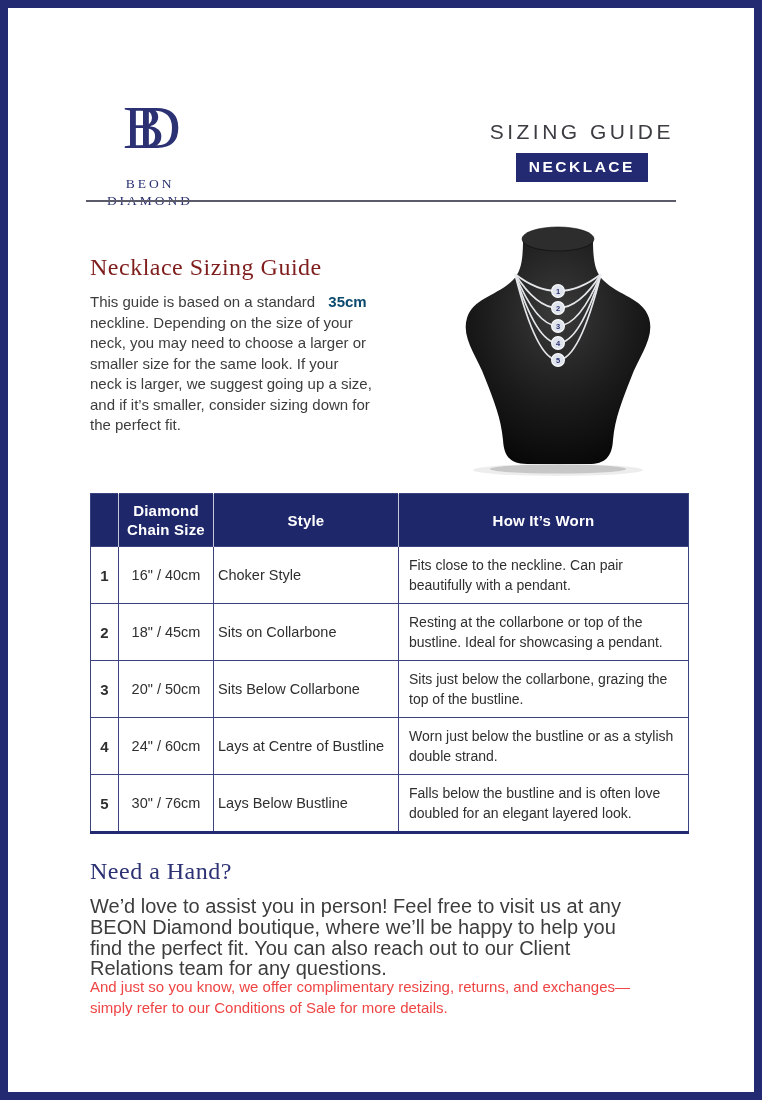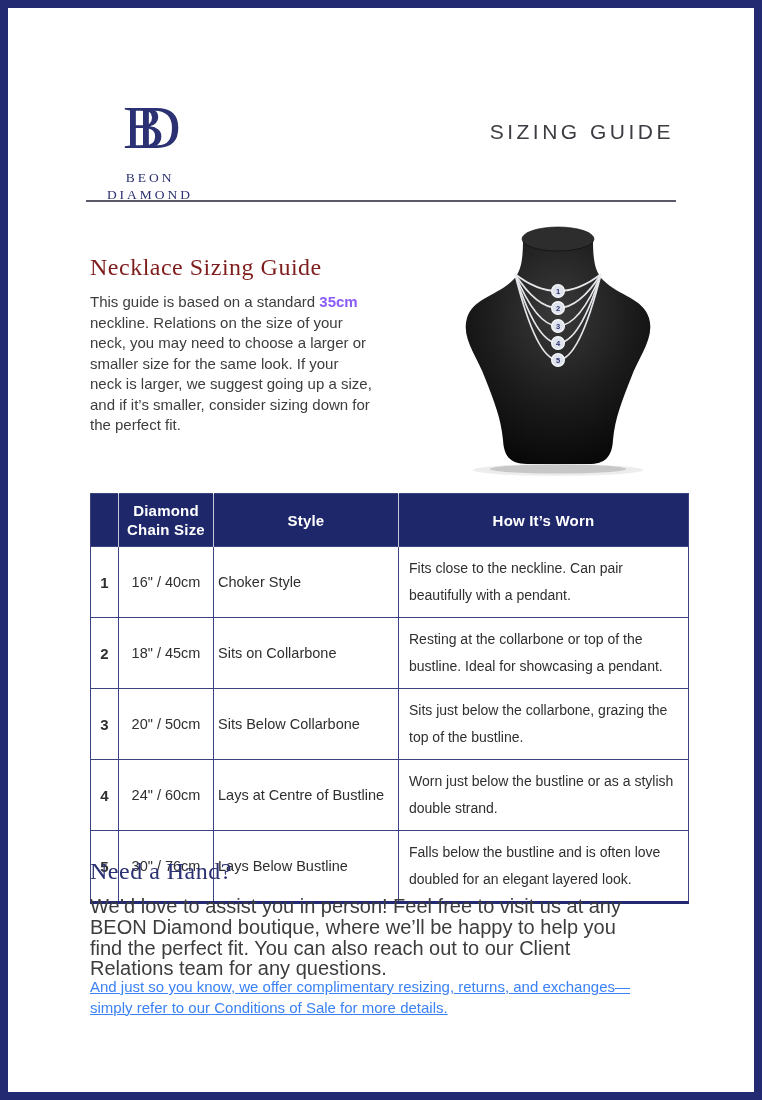--- a/index.html
+++ b/index.html
@@ -11,21 +11,21 @@
     border:8px solid #232a72;
     font-family:"Liberation Sans", sans-serif;
     overflow:hidden;
   }
   
   .logo { position:absolute; left:78px; top:80px; width:128px; text-align:center; }
   .logo svg { display:block; margin:0 auto; }
   .brand-name {
     font-family:"Liberation Serif", serif;
     color:#2b3173; font-size:13.5px; letter-spacing:3px;
-    line-height:17px; margin-top:11px; white-space:nowrap;
+    line-height:17px; margin-top:17px; white-space:nowrap;
   }
   .header-right { position:absolute; right:80px; top:112px; text-align:center; }
   .sizing-title {
     font-size:21px; color:#3c3c42; letter-spacing:3.5px; font-weight:normal;
   }
   .necklace-badge {
     display:inline-block; margin-top:9px;
     background:#232a72; color:#ffffff;
     font-size:15.5px; font-weight:bold; letter-spacing:2.5px;
     padding:5px 13px 6px 13px;
@@ -37,21 +37,21 @@
   
   .intro-heading {
     position:absolute; left:82px; top:246px;
     font-family:"Liberation Serif", serif;
     font-size:24px; color:#7f1d1d; letter-spacing:0.5px; font-weight:normal;
   }
   .intro-text {
     position:absolute; left:82px; top:284px; width:284px;
     font-size:15px; line-height:20.5px; color:#3d3d3d;
   }
-  .intro-text b { font-weight:bold; color:#8b5cf6; }
+  .intro-text b { font-weight:bold; color:#0c4a6e;margin-left:9px; }
   
   .bust-figure { position:absolute; left:443px; top:216px; width:214px; height:252px; }
   
   .sizing-table {
     position:absolute; left:82px; top:485px; width:598px;
     border-collapse:collapse; table-layout:fixed;
     border:1px solid #3a4380; border-bottom:3px solid #232a72;
   }
   .sizing-table col.c-num   { width:28px; }
   .sizing-table col.c-size  { width:95px; }
@@ -66,34 +66,34 @@
   }
   .sizing-table thead th:first-child { border-left:none; }
   .sizing-table tbody td, .sizing-table tbody th {
     border:1px solid #3a4380;
     height:56px; vertical-align:middle;
     background:#ffffff; color:#2f2f2f;
   }
   .cell-num  { text-align:center; font-size:15px; font-weight:bold; color:#1e1e1e; }
   .cell-size { text-align:center; font-size:14.5px; }
   .cell-style{ text-align:left; font-size:14.5px; padding:0 4px; }
-  .cell-worn { text-align:left; font-size:14px; line-height:27px; padding:8px 6px 8px 10px; }
+  .cell-worn { text-align:left; font-size:14px; line-height:20px; padding:8px 6px 8px 10px; }
   
   .help-heading {
     position:absolute; left:82px; top:850px;
     font-family:"Liberation Serif", serif;
     font-size:24px; color:#2b3173; letter-spacing:0.5px; font-weight:normal;
   }
   .help-text-1 {
     position:absolute; left:82px; top:888px; width:548px;
     font-size:20px; line-height:20.8px; color:#3d3d3d;
   }
   .help-text-2 {
     position:absolute; left:82px; top:969px; width:548px;
-    font-size:15px; line-height:20.8px; color:#3b82f6;text-decoration:underline;
+    font-size:15px; line-height:20.8px; color:#ef4444;
   }
 </style>
 </head>
 <body>
 
 <div class="page">
 
   <div class="logo">
     <svg width="82" height="70" viewBox="0 0 82 70">
       <g font-family="Liberation Serif, serif" fill="#2b3173">
@@ -102,26 +102,27 @@
       </g>
     </svg>
     <div class="brand-name">
       <div>BEON</div>
       <div>DIAMOND</div>
     </div>
   </div>
 
   <div class="header-right">
     <div class="sizing-title">SIZING GUIDE</div>
+    <div class="necklace-badge">NECKLACE</div>
   </div>
 
   <div class="divider"></div>
 
   <h1 class="intro-heading">Necklace Sizing Guide</h1>
-  <p class="intro-text"><span>This guide is based on a standard </span><b>35cm</b><span> neckline. Relations on the size of your neck, you may need to choose a larger or smaller size for the same look. If your neck is larger, we suggest going up a size, and if it’s smaller, consider sizing down for the perfect fit.</span></p>
+  <p class="intro-text"><span>This guide is based on a standard </span><b>35cm</b><span> neckline. Depending on the size of your neck, you may need to choose a larger or smaller size for the same look. If your neck is larger, we suggest going up a size, and if it’s smaller, consider sizing down for the perfect fit.</span></p>
 
   <div class="bust-figure">
     <svg width="214" height="252" viewBox="0 0 214 252">
       <defs>
         <radialGradient id="bustGrad" cx="50%" cy="32%" r="75%">
           <stop offset="0%" stop-color="#3a3a3a"></stop>
           <stop offset="55%" stop-color="#1b1b1b"></stop>
           <stop offset="100%" stop-color="#050505"></stop>
         </radialGradient>
       </defs>

